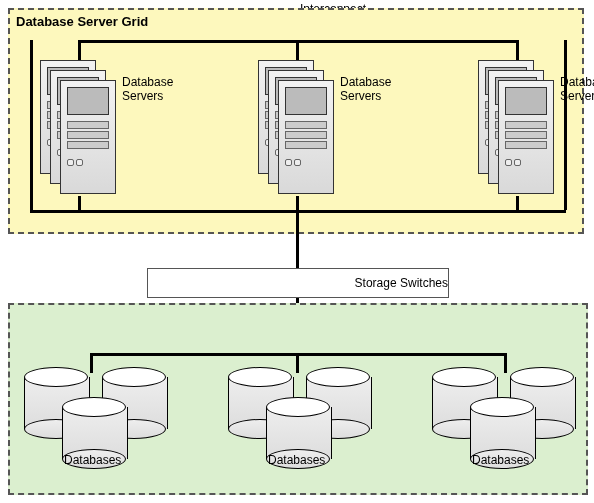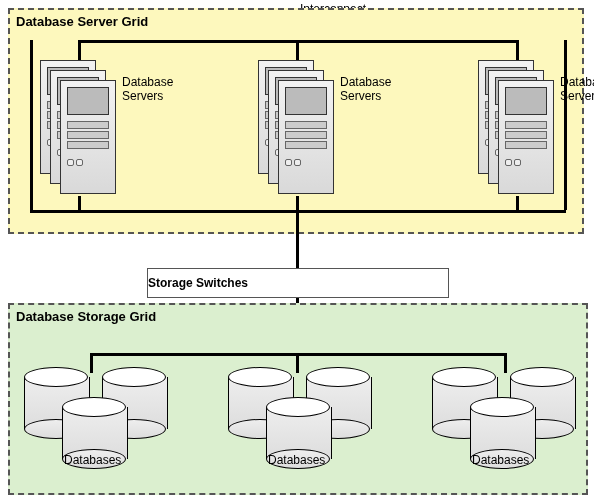--- a/index.html
+++ b/index.html
@@ -34,23 +34,22 @@
   .storage-switch {
     position: absolute;
     left: 147px;
     top: 268px;
     width: 300px;
     height: 28px;
     background: #fff;
     border: 1px solid #555;
     display: flex;
     align-items: center;
-    justify-content: flex-start;
+    justify-content: flex-end;
     font-size: 12px;
-    font-weight: bold;
   }
 
   
   .line { position:absolute; background:#000; }
   .hline { height:3px; }
   .vline { width:3px; }
 
   
   .server-cluster { position:absolute; width:130px; height:140px;padding-left:48px; }
   .server-cluster .label { position:absolute; left:82px; top:16px; font-size:12px; line-height:1.15; }
@@ -224,21 +223,20 @@
   </div>
 
   <div class="line vline" style="left:296px; top:210px; height:58px;"></div>
   <div class="line vline" style="left:296px; top:296px; height:58px;"></div>
 
   <div class="storage-switch">
     <span>Storage Switches</span>
   </div>
 
   <div id="storage-grid" class="grid-box">
-    <div class="grid-title">Database Storage Grid</div>
 
     <div class="line hline" style="left:80px; top:48px; width:416px;"></div>
     <div class="line vline" style="left:80px;  top:48px; height:20px;"></div>
     <div class="line vline" style="left:286px; top:48px; height:20px;"></div>
     <div class="line vline" style="left:494px; top:48px; height:20px;"></div>
 
     <div class="db-cluster" style="left:14px;  top:62px;">
       <div class="cyl">
           <div class="body"></div>
           <div class="bottom"></div>

